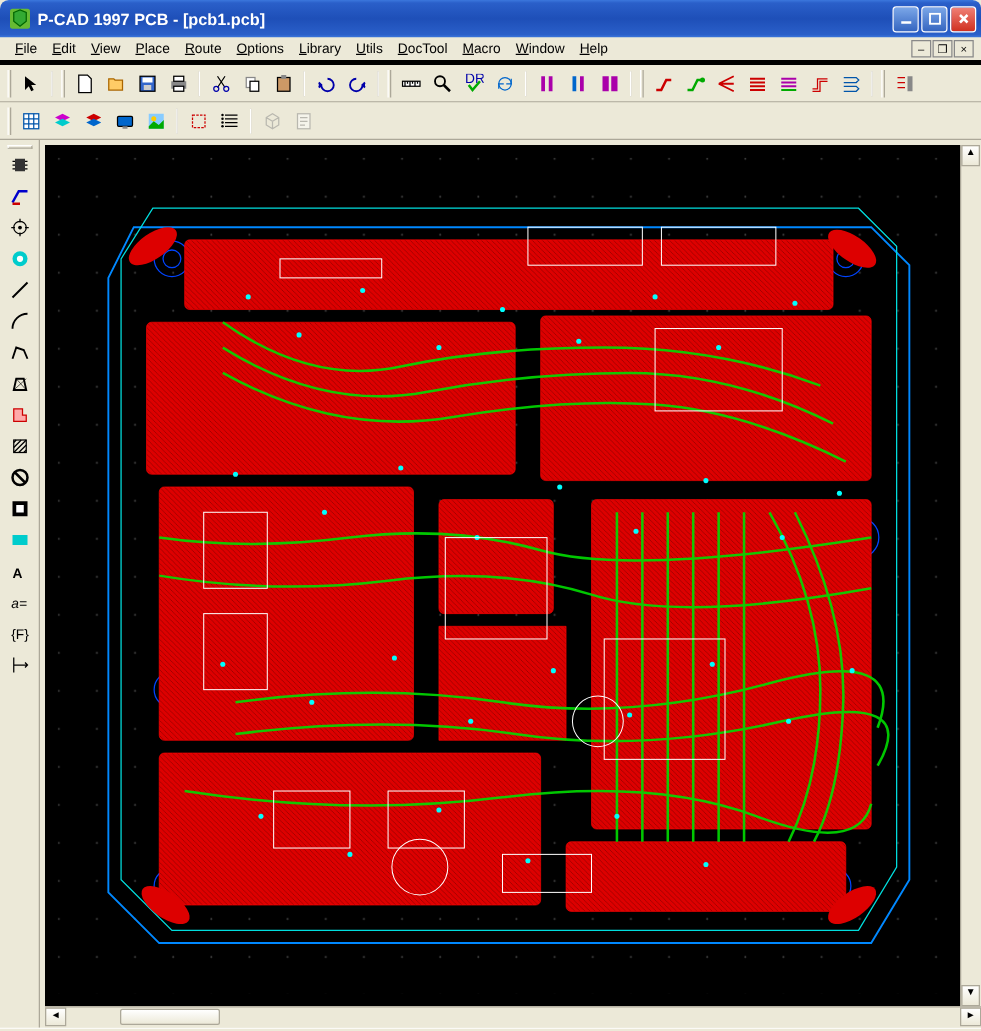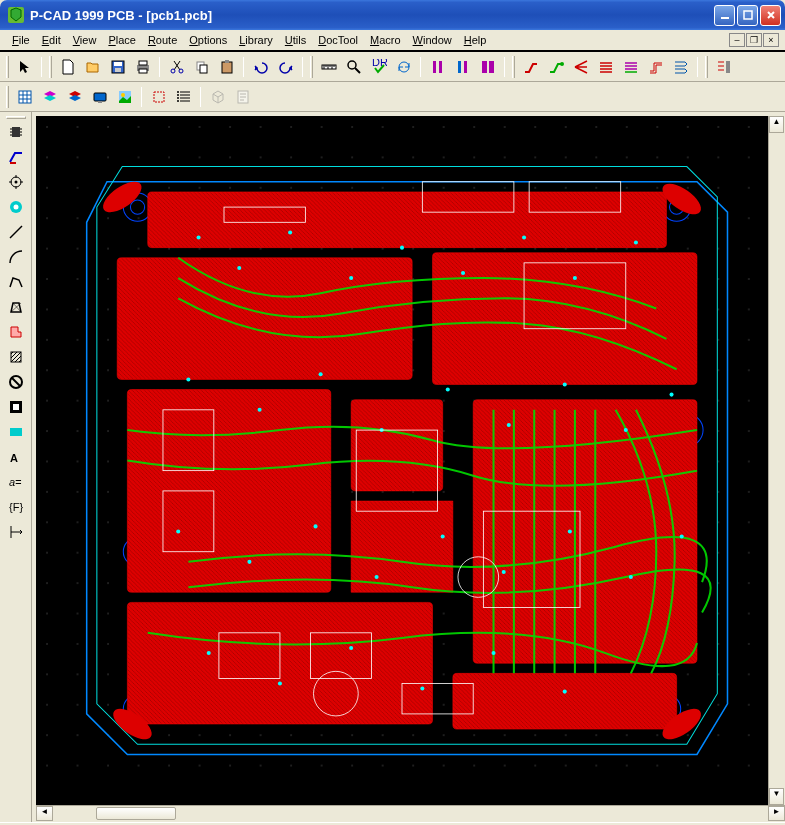--- a/index.html
+++ b/index.html
@@ -6,21 +6,21 @@
 body { background: #ece9d8; width: 785px; height: 825px; overflow: hidden; }
 
 .titlebar { height: 30px; background: linear-gradient(to bottom, #3b77dd 0%, #2a5fc9 8%, #1e4fb8 50%, #2a5fc9 92%, #3b77dd 100%); display: flex; align-items: center; padding: 0 4px; border-radius: 7px 7px 0 0; }
 .titlebar-icon { width: 16px; height: 16px; margin: 0 4px; background: #6b3; border-radius: 2px; display: flex; align-items: center; justify-content: center; }
 .titlebar-text { color: #fff; font-weight: bold; font-size: 13px; flex: 1; padding-left: 2px; }
 .win-btns { display: flex; gap: 2px; }
 .win-btn { width: 21px; height: 21px; border-radius: 3px; border: 1px solid #fff; display: flex; align-items: center; justify-content: center; font-weight: bold; color: #fff; font-size: 11px; }
 .win-btn.min, .win-btn.max { background: linear-gradient(to bottom, #7ba7e8, #3565c0); }
 .win-btn.close { background: linear-gradient(to bottom, #f08176, #d03020); }
 
-.menubar { height: 22px; background: #ece9d8; display: flex; align-items: center; padding: 0 6px; border-bottom: 2px solid #000000; }
+.menubar { height: 22px; background: #ece9d8; display: flex; align-items: center; padding: 0 6px; border-bottom: 4px solid #000000; }
 .menu-item { padding: 2px 6px; cursor: default; }
 .menu-item u { text-decoration: underline; }
 .mdi-btns { margin-left: auto; display: flex; gap: 1px; }
 .mdi-btn { width: 16px; height: 14px; border: 1px solid #888; background: #ece9d8; font-size: 9px; display: flex; align-items: center; justify-content: center; }
 
 .toolbar-row { height: 30px; background: #ece9d8; display: flex; align-items: center; padding: 2px 4px; border-bottom: 1px solid #aca899; gap: 2px; }
 .tb-grip { width: 3px; height: 22px; border-left: 1px solid #fff; border-right: 1px solid #aca899; margin: 0 2px; }
 .tb-btn { width: 23px; height: 22px; display: flex; align-items: center; justify-content: center; border: 1px solid transparent; }
 .tb-sep { width: 1px; height: 20px; background: #aca899; margin: 0 3px; border-right: 1px solid #fff; }
 
@@ -47,21 +47,21 @@
 </style>
 </head>
 <body>
 
 <div class="titlebar">
   <div class="titlebar-icon">
     <svg class="icon-svg" viewBox="0 0 16 16">
         <path d="M3 3 L8 1 L13 3 L13 10 L8 14 L3 10 Z" fill="#3a3" stroke="#060"></path>
       </svg>
   </div>
-  <div class="titlebar-text">P-CAD 1999 PCB - [pcb1.pcb]</div>
+  <div class="titlebar-text">P-CAD 1997 PCB - [pcb1.pcb]</div>
   <div class="win-btns">
     <div class="win-btn min">
         <svg width="10" height="10">
           <rect x="1" y="7" width="8" height="2" fill="#fff"></rect>
         </svg>
       </div>
     <div class="win-btn max">
         <svg width="10" height="10">
           <rect x="1" y="1" width="8" height="8" fill="none" stroke="#fff" stroke-width="1.5"></rect>
         </svg>

